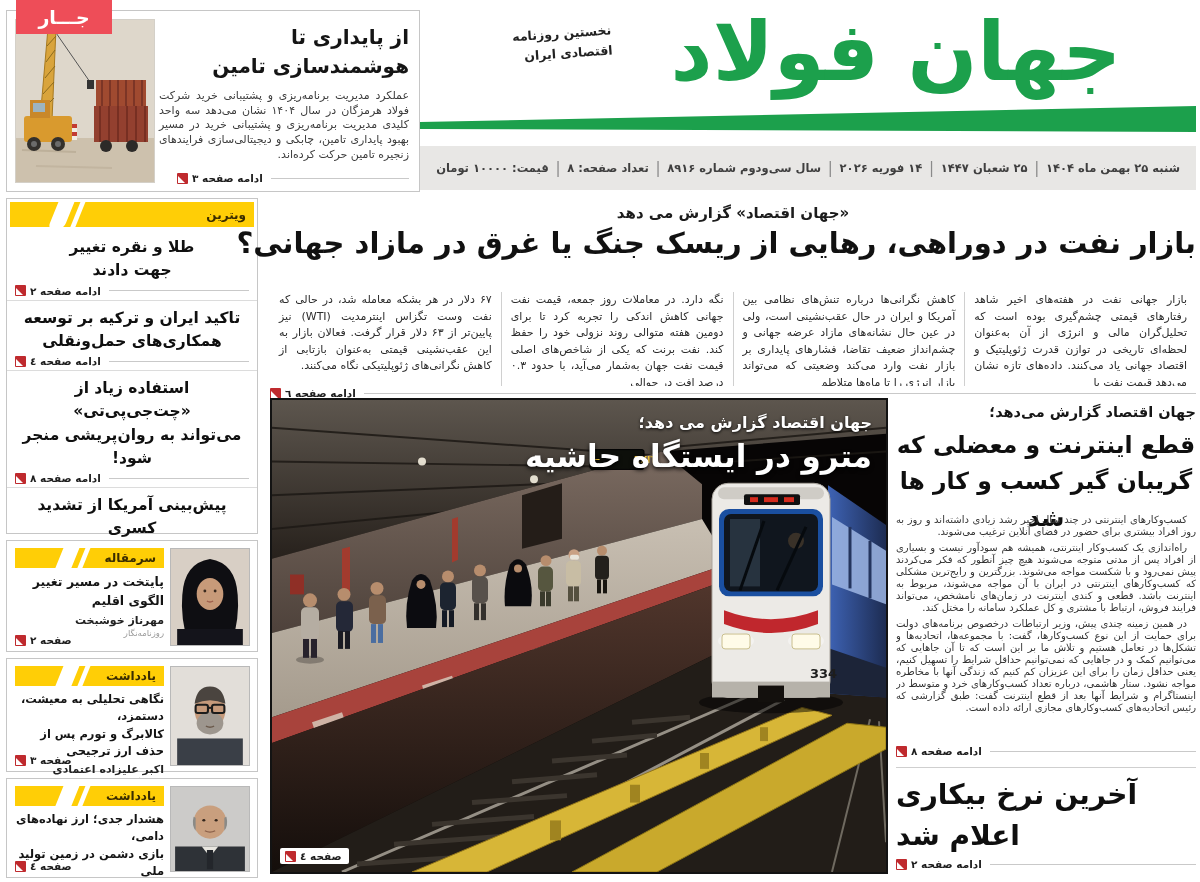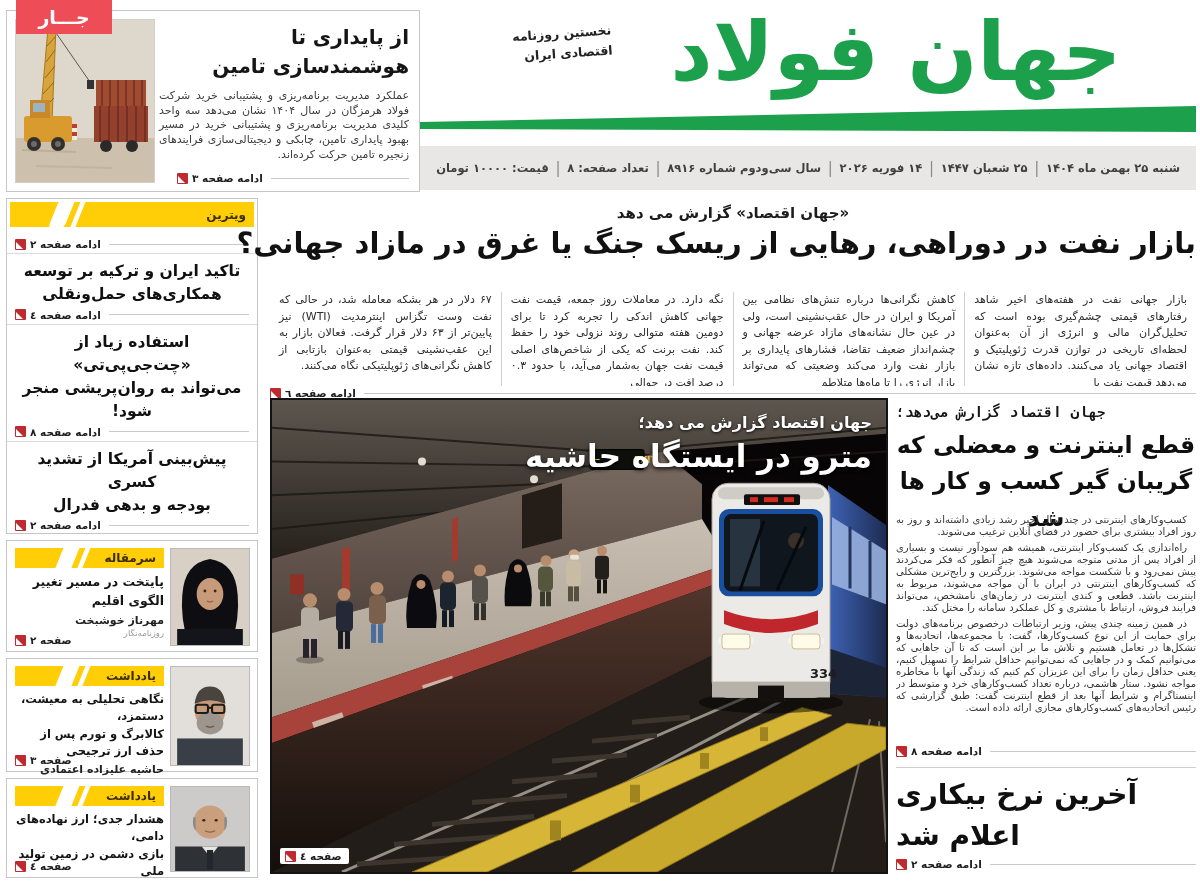--- a/index.html
+++ b/index.html
@@ -85,21 +85,21 @@
   .photo-box svg{display:block;}
   .metro-kicker{position:absolute;top:13px;right:14px;color:#fff;font-size:16px;font-weight:bold;
                 text-shadow:0 1px 3px rgba(0,0,0,.9);}
   .metro-headline{position:absolute;top:38px;right:14px;color:#fff;font-size:31px;font-weight:bold;
                   text-shadow:0 2px 4px rgba(0,0,0,.9);letter-spacing:-0.5px;}
   .photo-tag{position:absolute;left:8px;bottom:8px;background:#fff;border-radius:2px;
              padding:2px 7px 2px 5px;display:flex;align-items:center;direction:ltr;}
   .photo-tag .more-text{margin-left:4px;}
 
   
-  .net-kicker{left:896px;top:404px;width:300px;text-align:left;font-size:14.5px;font-weight:bold;color:#161616;font-family:Liberation Mono, monospace;}
+  .net-kicker{left:896px;top:404px;width:300px;text-align:right;font-size:14.5px;font-weight:bold;color:#161616;}
   .net-h{left:896px;top:427px;width:300px;text-align:center;font-size:23.5px;font-weight:bold;
          color:#0f0f0f;line-height:1.55;letter-spacing:-0.4px;}
   .net-body{left:896px;top:510px;width:300px;height:230px;overflow:hidden;
             font-size:10px;line-height:1.2;color:#333;text-align:justify;}
   .net-body p{margin:4px 0;text-indent:9px;}
   .net-more{left:896px;top:745px;width:300px;}
   .rule-net{left:896px;top:767px;width:300px;height:1px;background:#cfcfcf;}
   .unemp-h{left:896px;top:775px;width:300px;text-align:left;font-size:28px;font-weight:bold;
            color:#0f0f0f;line-height:1.45;letter-spacing:-0.5px;}
   .unemp-more{left:896px;top:858px;width:300px;}
@@ -192,20 +192,24 @@
     <span>تعداد صفحه: ۸</span>
     <span class="sep">|</span>
     <span>قیمت: ۱۰۰۰۰ تومان</span>
   </div>
 
   <div class="abs vitrine">
     <div class="ybar">
       <span class="ylabel">ویترین</span>
     </div>
     <div class="v-item">
+      <div class="v-title">
+        <div>طلا و نقره تغییر</div>
+        <div>جهت دادند</div>
+      </div>
       <div class="more-row">
         <span class="more-icon"></span>
         <span class="more-text">ادامه صفحه ۲</span>
         <span class="more-line"></span>
       </div>
     </div>
     <div class="v-item">
       <div class="v-title">
         <div>تاکید ایران و ترکیه بر توسعه</div>
         <div>همکاری‌های حمل‌ونقلی</div>
@@ -284,21 +288,21 @@
       </svg>
     </div>
     <div class="op-main">
       <div class="ybar">
         <span class="ylabel">یادداشت</span>
       </div>
       <div class="op-title" style="font-size:11.5px;">
         <div>نگاهی تحلیلی به معیشت، دستمزد،</div>
         <div>کالابرگ و تورم پس از حذف ارز ترجیحی</div>
       </div>
-      <div class="op-author">حاشیه علیزاده اعتمادی</div>
+      <div class="op-author">اکبر علیزاده اعتمادی</div>
       <div class="op-role">پژوهشگر مسائل اجتماعی</div>
       <div class="op-page more-row">
         <span class="more-icon"></span>
         <span class="more-text">صفحه ۳</span>
       </div>
     </div>
   </div>
 
   <div class="abs op-box" style="left:6px;top:778px;width:252px;height:100px;">
     <div class="op-photo" style="height:84px;">

